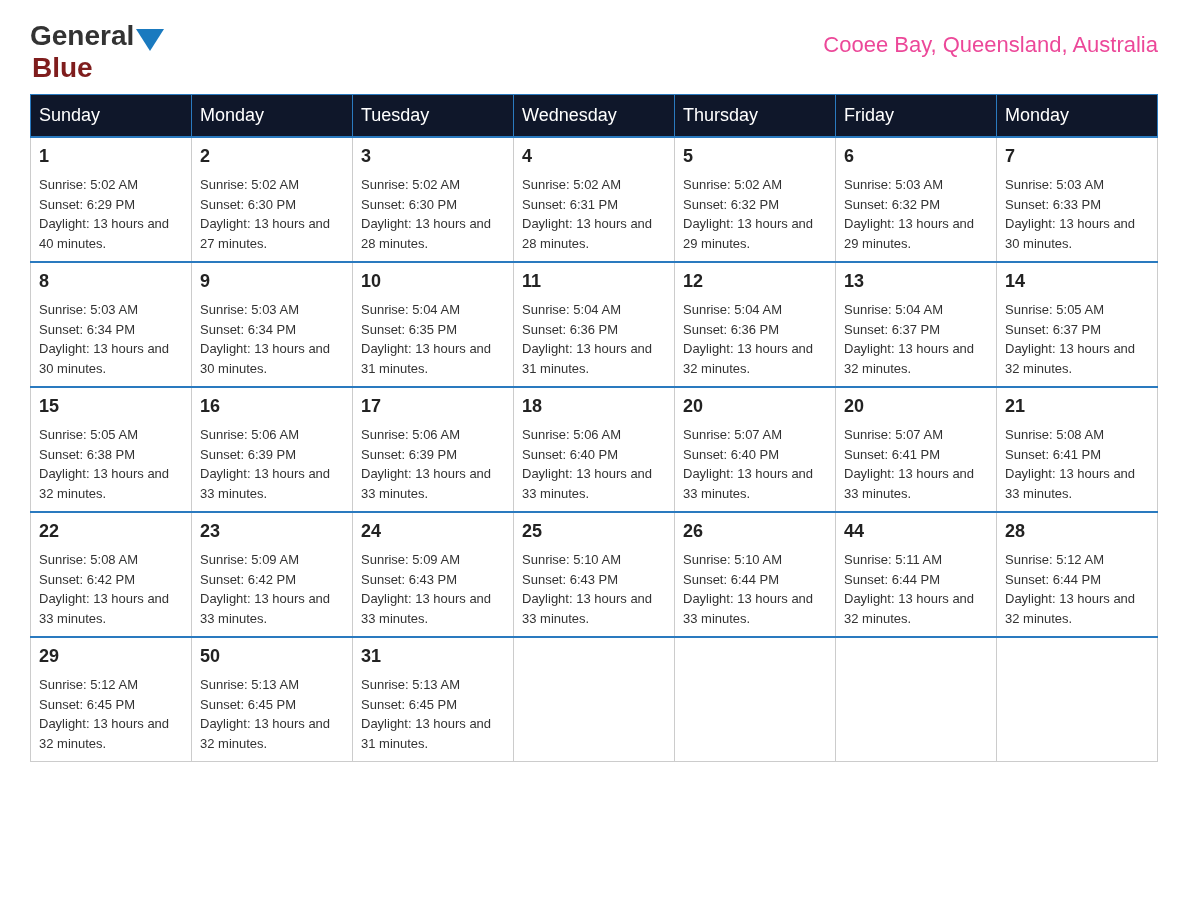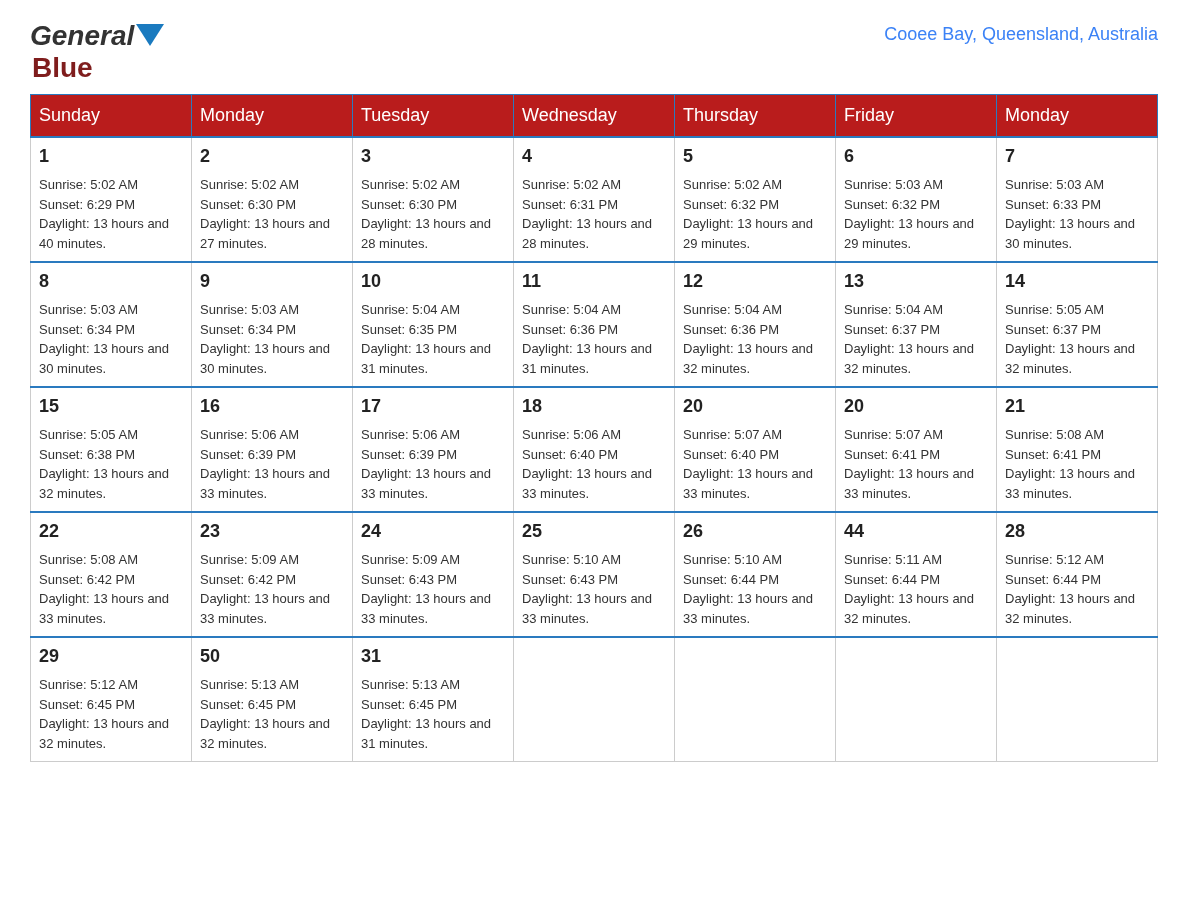--- a/index.html
+++ b/index.html
@@ -41,31 +41,31 @@
     .title-section {
       text-align: right;
     }
     .calendar-title {
       font-size: 52px;
       font-weight: normal;
       color: #222;
       line-height: 1.1;
     }
     .calendar-subtitle {
-      font-size: 18px;
-      color: #3b82f6;
-      margin-top: 4px;
+      font-size: 22px;
+      color: #ec4899;
+      margin-top: 12px;
     }
     .calendar-table {
       width: 100%;
       border-collapse: collapse;
       margin-top: 8px;
     }
     .calendar-table thead tr th {
-      background-color: #b91c1c;
+      background-color: #0f172a;
       color: #fff;
       padding: 10px 8px;
       text-align: left;
       font-size: 18px;
       font-weight: normal;
       border: 1px solid #2a7abf;
     }
     .calendar-table tbody tr td {
       vertical-align: top;
       padding: 8px;
@@ -93,22 +93,21 @@
     .empty-cell {
       background: #fff;
     }
     .logo-wrapper {
       display: flex;
       flex-direction: column;
       align-items: flex-start;
     }
     .logo-line1 {
       display: flex;
-      align-items: flex-start;
-      font-style: italic;
+      align-items: center;
     }
     .logo-line2 {
       margin-left: 2px;
     }
   </style>
 </head>
 <body>
 
 <div class="header">
   <div class="logo-wrapper">

